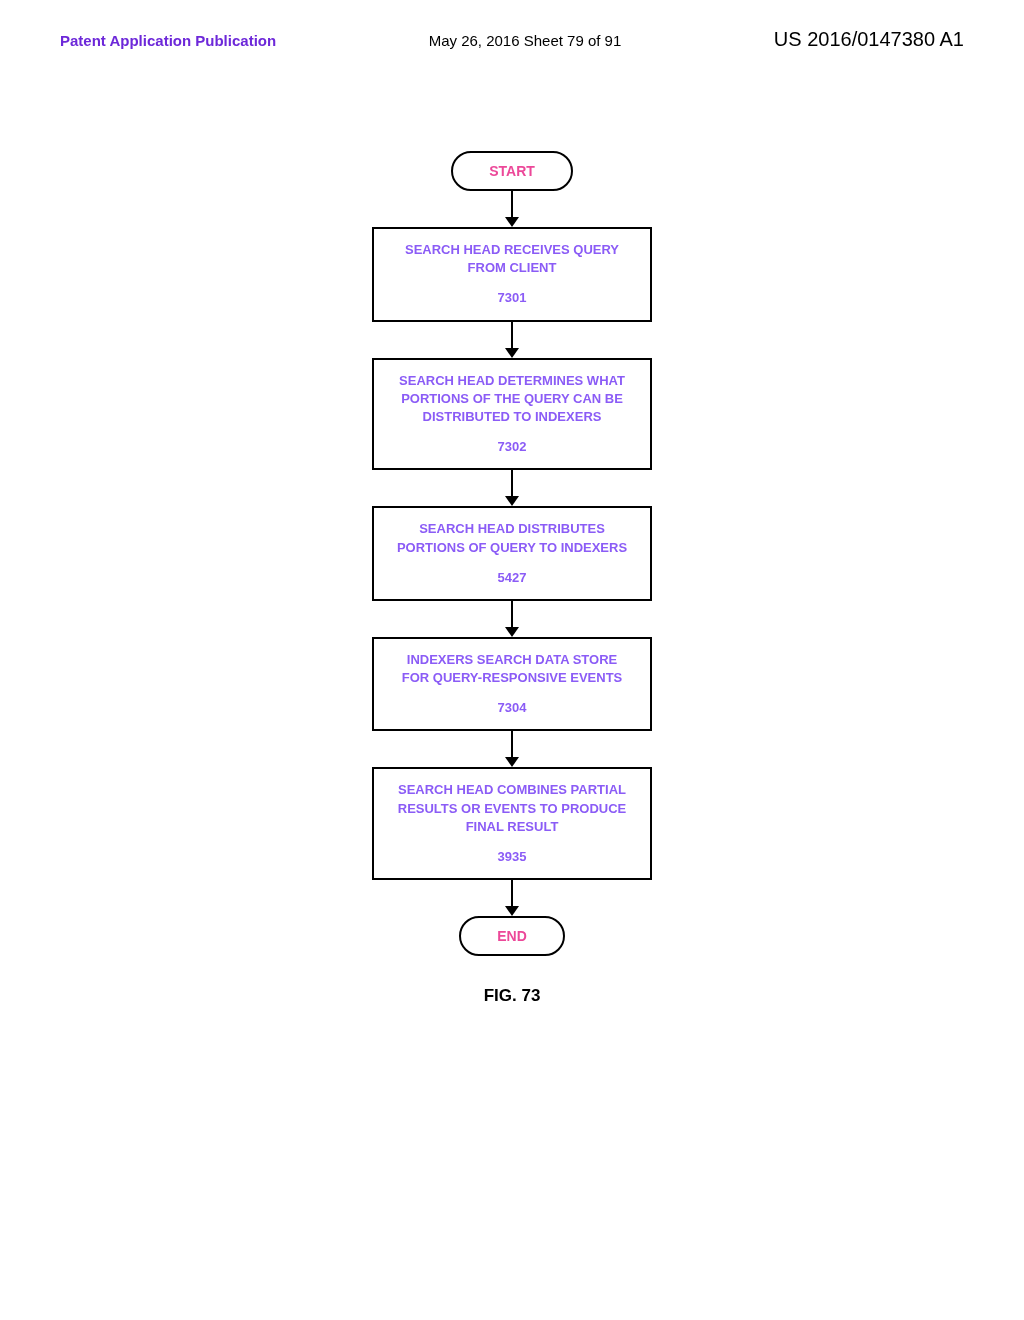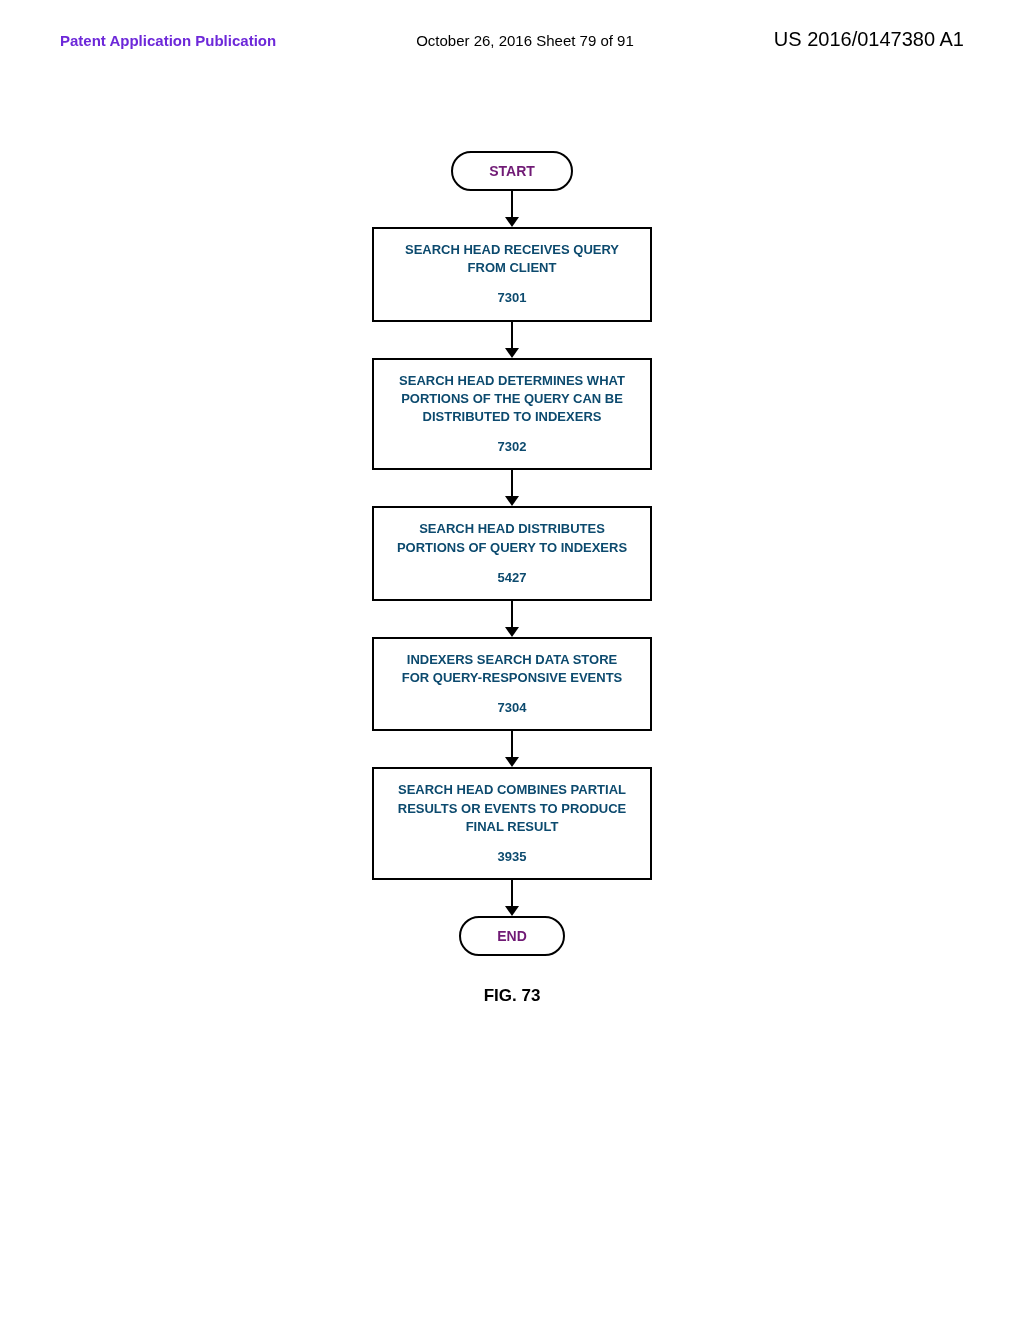--- a/index.html
+++ b/index.html
@@ -56,33 +56,33 @@
 
     
     .pill-box {
       border: 2px solid #000;
       border-radius: 30px;
       padding: 10px 36px;
       font-size: 14px;
       font-weight: bold;
       text-align: center;
       background: #fff;
-      color: #701a75;
+      color: #ec4899;
       min-width: 100px;
     }
 
     
     .rect-box {
       border: 2px solid #000;
       padding: 12px 22px;
       font-size: 13px;
       font-weight: bold;
       text-align: center;
       background: #fff;
-      color: #0c4a6e;
+      color: #8b5cf6;
       width: 280px;
       line-height: 1.4;
     }
 
     .step-number {
       display: block;
       font-size: 13px;
       font-weight: bold;
       margin-top: 12px;
     }
@@ -116,21 +116,21 @@
       text-align: center;
       margin-top: 30px;
       color: #000;
     }
   </style>
 </head>
 <body>
 
 <div class="page-header">
   <span class="header-left">Patent Application Publication</span>
-  <span class="header-center">October 26, 2016  Sheet 79 of 91</span>
+  <span class="header-center">May 26, 2016  Sheet 79 of 91</span>
   <span class="header-right">US 2016/0147380 A1</span>
 </div>
 
 <div class="diagram-area">
   <div class="flowchart">
 
     <div class="pill-box">
       <span>START</span>
     </div>
 

